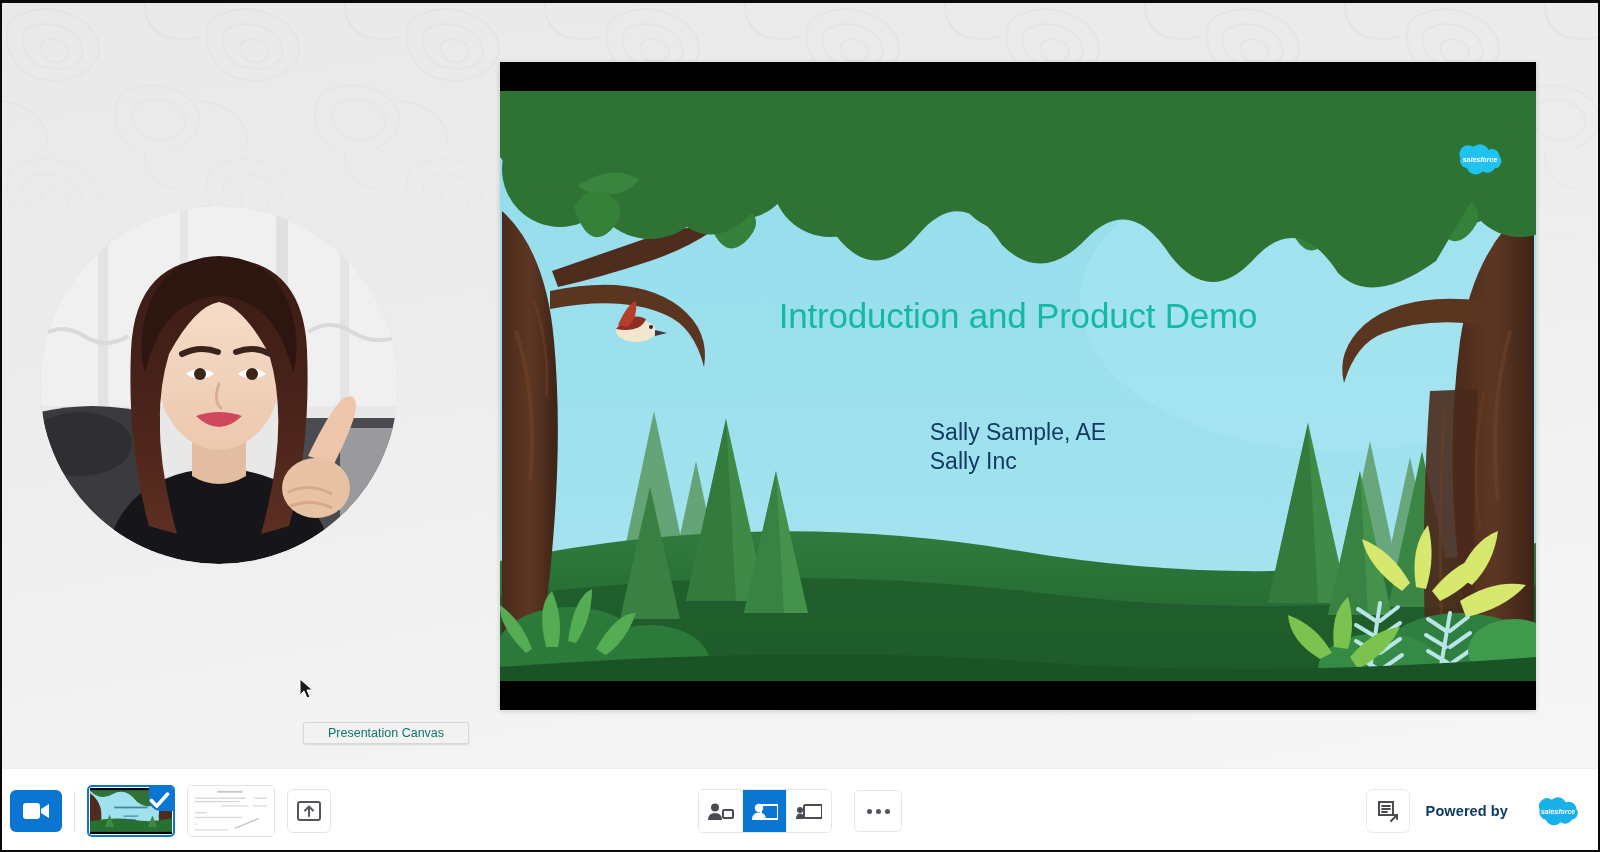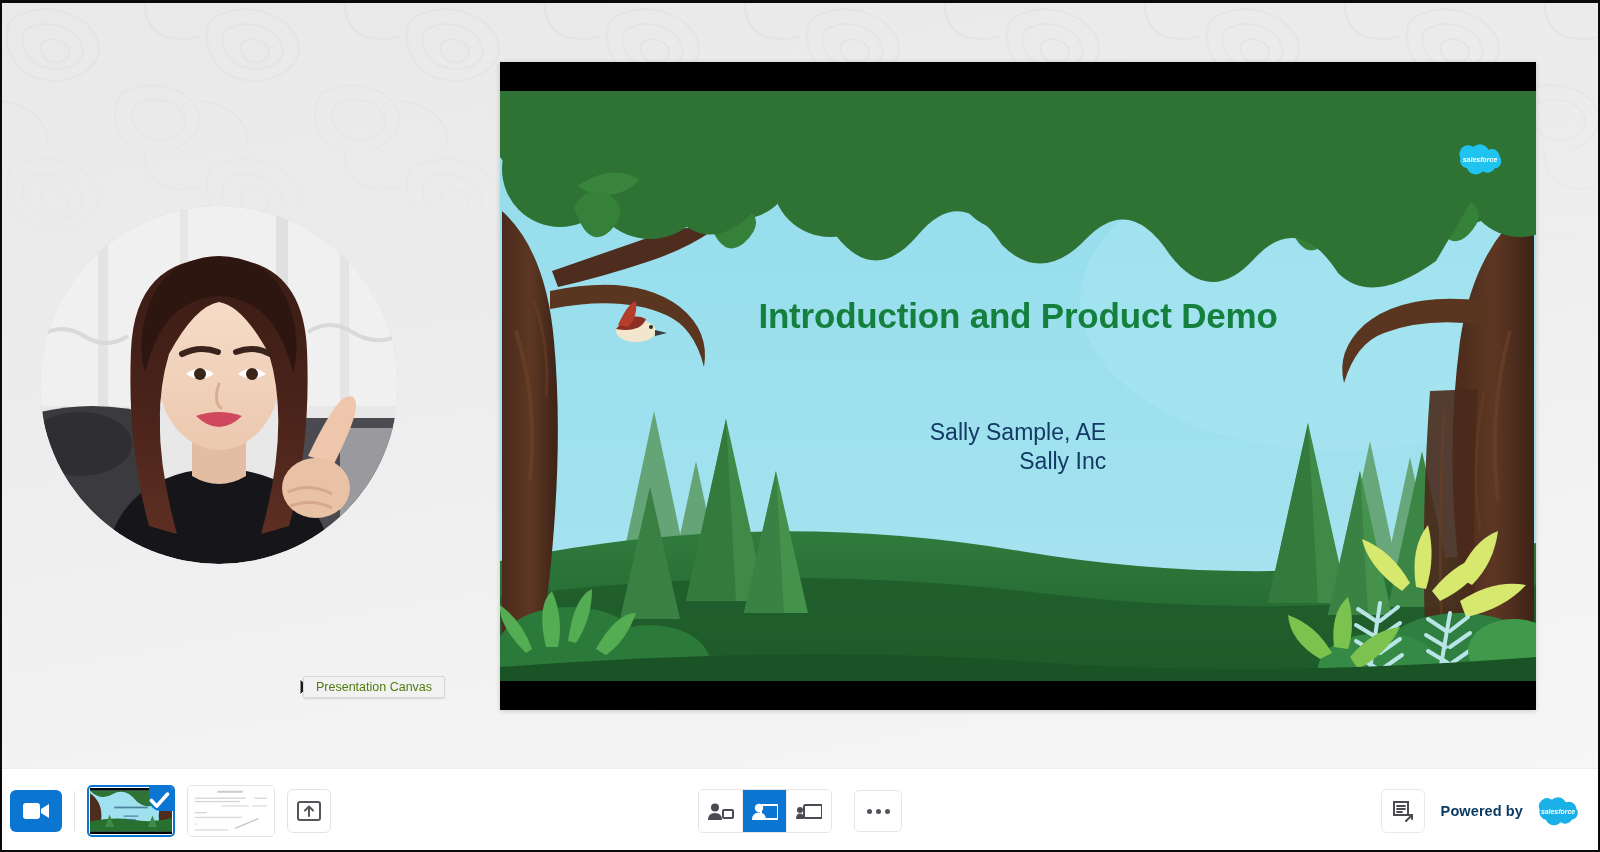--- a/index.html
+++ b/index.html
@@ -30,24 +30,24 @@
   #webcam {
     position: absolute; left: 40px; top: 206px;
     width: 358px; height: 358px; border-radius: 50%;
     overflow: hidden; background: #dcdcdc;
   }
   #webcam svg { display: block; width: 358px; height: 358px; }
 
   
   #cursor { position: absolute; left: 299px; top: 678px; z-index: 40; }
   #tooltip {
-    position: absolute; left: 303px; top: 676px; z-index: 40;
+    position: absolute; left: 303px; top: 722px; z-index: 40;
     background: #f2f2f2; border: 1px solid #d8d8d8;
-    color: #4d7c0f; font-size: 12.5px; line-height: 20px;
-    padding: 0 12px; border-radius: 2px;
+    color: #0f766e; font-size: 12.5px; line-height: 20px;
+    padding: 0 24px; border-radius: 2px;
     box-shadow: 0 1px 2px rgba(0,0,0,.12);
     white-space: nowrap;
   }
 
   
   #slide {
     position: absolute; left: 500px; top: 62px;
     width: 1036px; height: 648px;
     background: #000; overflow: hidden;
     box-shadow: 0 1px 5px rgba(0,0,0,.18);
@@ -58,27 +58,27 @@
   .lb-top { top: 0; height: 29px; }
   .lb-bot { bottom: 0; height: 29px; }
 
   #slide-text {
     position: absolute; left: 0; top: 0; width: 1036px; height: 648px;
     display: flex; flex-direction: column; align-items: center;
     pointer-events: none;
   }
   #slide-title {
     margin-top: 234px;
-    font-size: 35px; font-weight: 700; letter-spacing: -0.2px;
-    color: #15803d; text-align: center;
+    font-size: 35px; font-weight: 400; letter-spacing: -0.2px;
+    color: #14b8a6; text-align: center;
   }
   #slide-sub {
     margin-top: 82px;
     font-size: 23px; font-weight: 400; line-height: 29px;
-    color: #123a63; text-align: right;
+    color: #123a63; text-align: left;
   }
   .sf-badge-slide {
     position: absolute; right: 28px; top: 80px;
     width: 56px; height: 34px;
   }
 
   
   #toolbar {
     position: absolute; left: 0; bottom: 0; width: 1600px; height: 84px;
     background: #fff; border-top: 1px solid #eeeeee;
@@ -124,21 +124,21 @@
     width: 48px; height: 42px; border-radius: 5px; background: #fff;
     border: 1px solid #e6e6e6; display: flex; align-items: center; justify-content: center; gap: 4px;
   }
   .dot { width: 5px; height: 5px; border-radius: 50%; background: #52525a; }
 
   .btn-notes {
     width: 44px; height: 44px; border-radius: 6px; background: #fff;
     border: 1px solid #e9e9e9; display:flex; align-items:center; justify-content:center;
   }
   .powered {
-    display: flex; align-items: center; gap: 9px;
+    display: flex; align-items: center; gap: 24px;
   }
   .powered-label { font-size: 14.5px; font-weight: 700; color: #0b3b63; letter-spacing: .1px; }
 </style>
 </head>
 <body>
 
 <div id="app">
 
   <svg id="bg-pattern" viewBox="0 0 1600 300" preserveAspectRatio="none">
     <defs>

